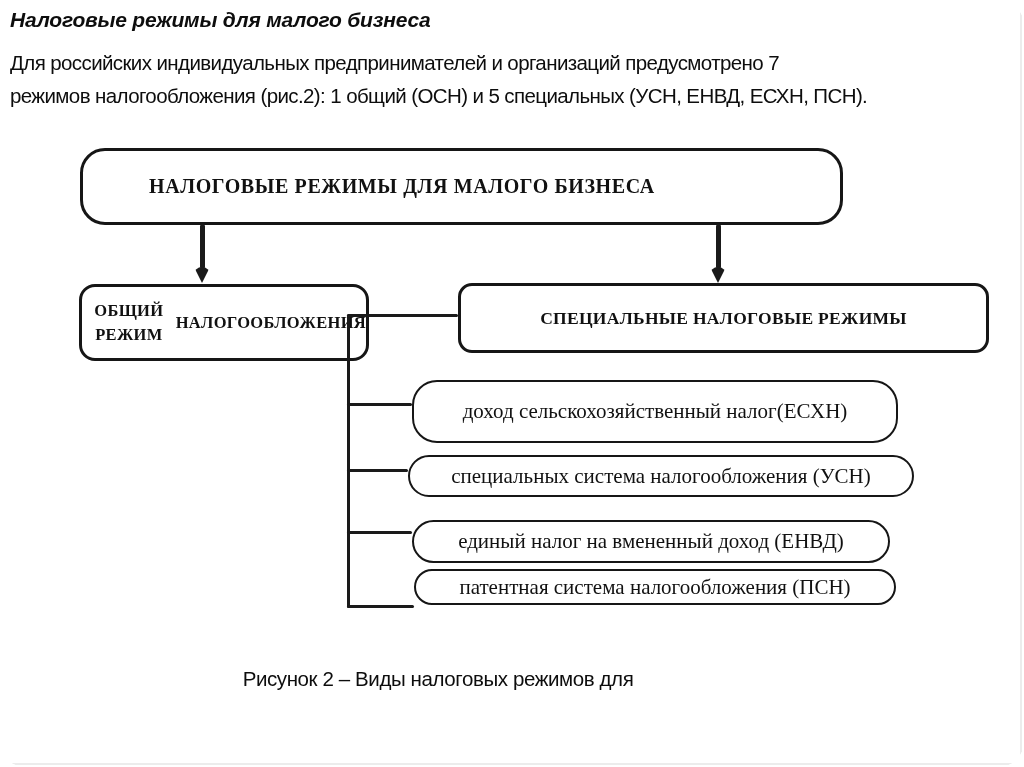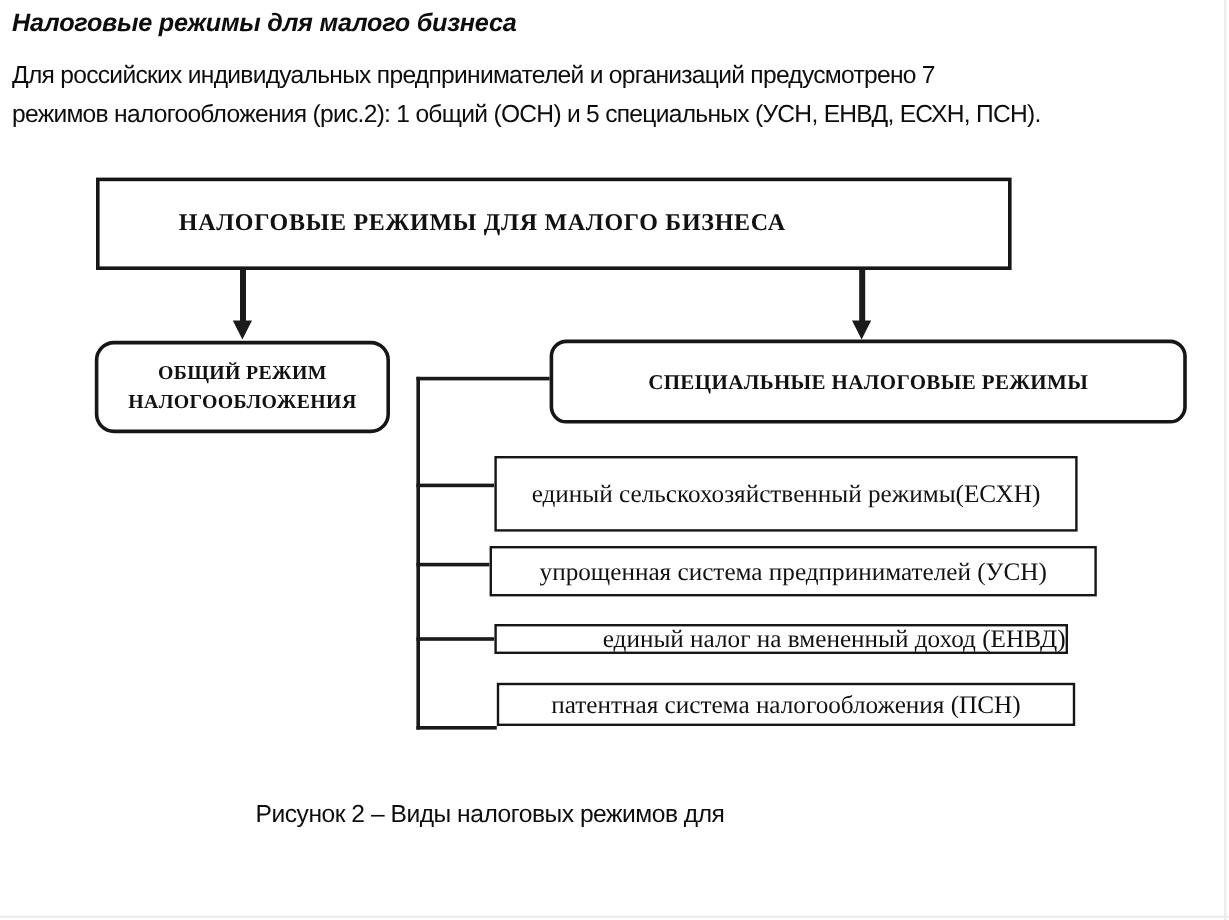--- a/index.html
+++ b/index.html
@@ -1,15 +1,15 @@
 <!DOCTYPE html>
 <html><head>
 <meta charset="utf-8">
 <style>
-  * { box-sizing: border-box; }
+  * { box-sizing: border-box; border-radius: 25px; }
   html, body { margin: 0; padding: 0; }
   body {
     width: 1024px; height: 767px;
     background: #ffffff;
     font-family: "Liberation Sans", sans-serif;
     color: #0d0d0d;
   }
   .page {
     position: relative;
     width: 1024px; height: 767px;
@@ -39,38 +39,38 @@
     display: flex; align-items: center; justify-content: center;
     text-align: center;
     color: #111111;
   }
   .root-box {
     left: 80px; top: 148px; width: 763px; height: 77px;
     justify-content: flex-start; padding-left: 66px;
     font-weight: bold; font-size: 20px; letter-spacing: 0.6px;
   }
   .general-box {
-    left: 79px; top: 284px; width: 246px; height: 77px;
+    left: 79px; top: 284px; width: 290px; height: 77px;
     border-radius: 16px;
-    flex-direction: column;
+    flex-direction: row;
     font-weight: bold; font-size: 16.5px; line-height: 24px;
     letter-spacing: 0.3px;
   }
   .special-box {
     left: 458px; top: 283px; width: 531px; height: 70px;
     border-radius: 14px;
     font-weight: bold; font-size: 17.5px; letter-spacing: 0.3px;
   }
   .item-box {
     border-width: 2.5px;
     font-size: 21px;
   }
   .item-box-1 { left: 412px; top: 380px; width: 486px; height: 63px; }
   .item-box-2 { left: 408px; top: 455px; width: 506px; height: 42px; }
-  .item-box-3 { left: 412px; top: 520px; width: 478px; height: 25px; justify-content: flex-end; }
+  .item-box-3 { left: 412px; top: 520px; width: 478px; height: 43px; }
   .item-box-4 { left: 414px; top: 569px; width: 482px; height: 36px; }
 
   
   .line { position: absolute; background: #1a1a1a; }
   .conn-h-special { left: 347px; top: 314px; width: 111px; height: 3px; }
   .conn-spine     { left: 347px; top: 314px; width: 3px;  height: 294px; }
   .conn-b1 { left: 347px; top: 403px; width: 65px; height: 3px; }
   .conn-b2 { left: 347px; top: 469px; width: 61px; height: 3px; }
   .conn-b3 { left: 347px; top: 531px; width: 65px; height: 3px; }
   .conn-b4 { left: 347px; top: 605px; width: 67px; height: 3px; }
@@ -83,20 +83,21 @@
     border-left: 8px solid transparent;
     border-right: 8px solid transparent;
     border-top: 16px solid #1a1a1a;
   }
   .arrow-head-1 { left: 194px; top: 267px; }
   .arrow-head-2 { left: 710px; top: 267px; }
 
   
   .caption {
     position: absolute; left: 213px; top: 662px; width: 450px;
+    text-align: center;
     font-size: 20.5px; line-height: 33px; letter-spacing: -0.4px;
   }
 
   
   .page-edge-right  { position: absolute; left: 1020px; top: 0; width: 2px; height: 767px; background: #ececec; }
   .page-edge-bottom { position: absolute; left: 0; top: 763px; width: 1024px; height: 2px; background: #ececec; }
 </style>
 </head>
 <body>
 
@@ -126,24 +127,24 @@
   </div>
 
   <div class="line conn-h-special"></div>
   <div class="line conn-spine"></div>
   <div class="line conn-b1"></div>
   <div class="line conn-b2"></div>
   <div class="line conn-b3"></div>
   <div class="line conn-b4"></div>
 
   <div class="dbox item-box item-box-1">
-    <span>единый сельскохозяйственный режимы(ЕСХН)</span>
+    <span>доход сельскохозяйственный налог(ЕСХН)</span>
   </div>
   <div class="dbox item-box item-box-2">
-    <span>упрощенная система предпринимателей (УСН)</span>
+    <span>специальных система налогообложения (УСН)</span>
   </div>
   <div class="dbox item-box item-box-3">
     <span>единый налог на вмененный доход (ЕНВД)</span>
   </div>
   <div class="dbox item-box item-box-4">
     <span>патентная система налогообложения (ПСН)</span>
   </div>
 
   <div class="caption">
     <div>Рисунок 2 – Виды налоговых режимов для</div>

